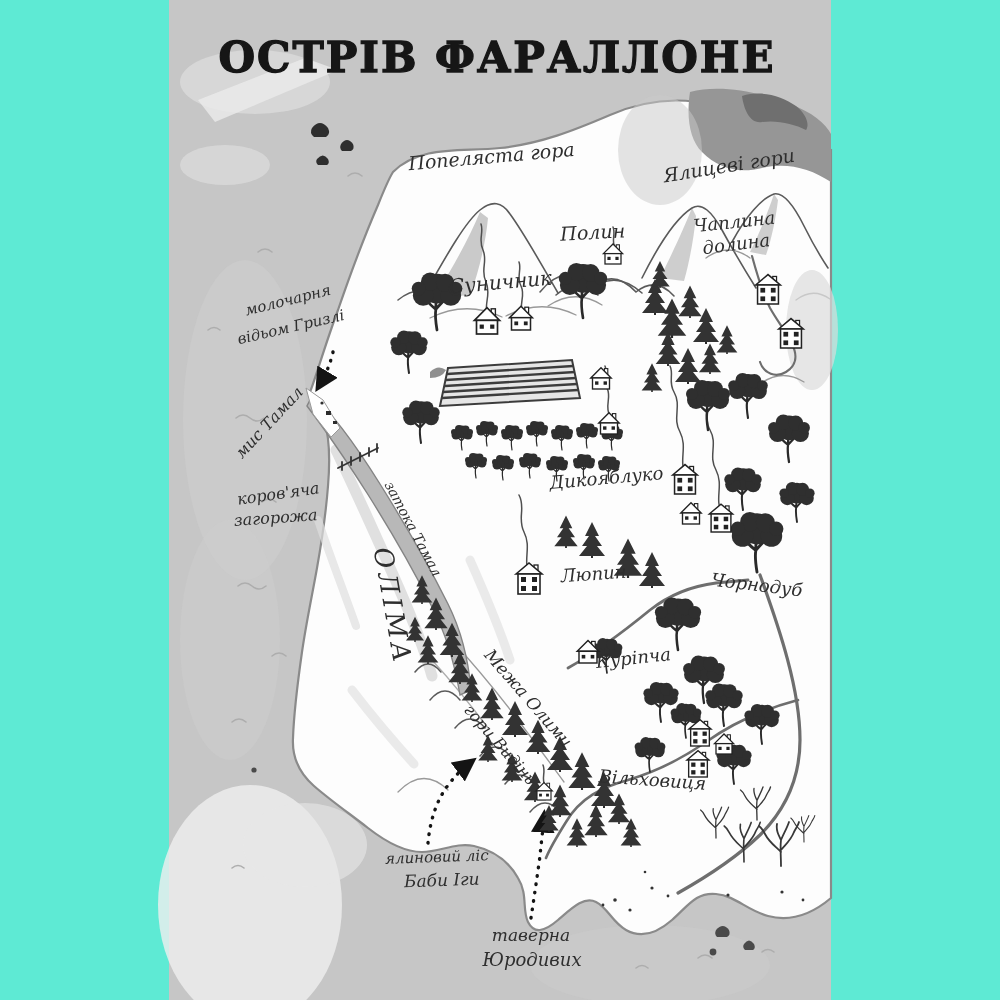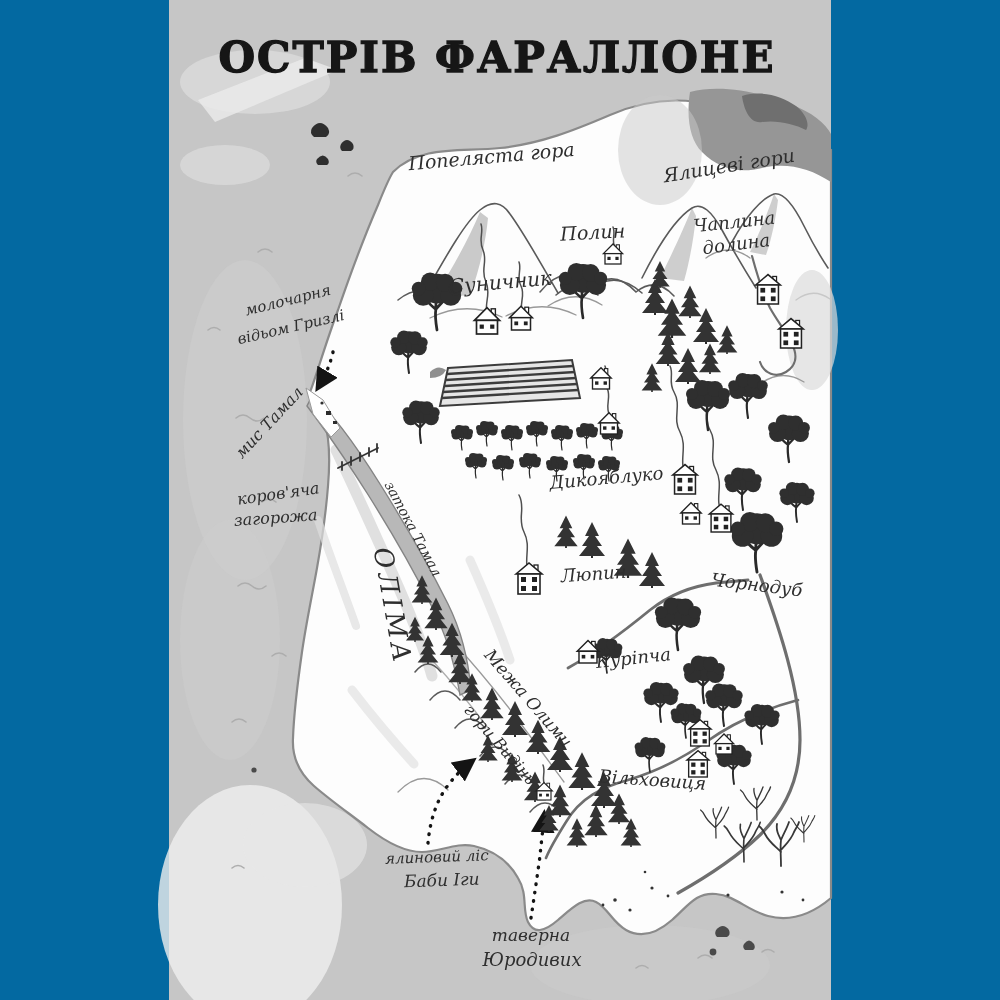--- a/index.html
+++ b/index.html
@@ -1,20 +1,20 @@
 <!DOCTYPE html>
 <html style="--sea: #c6c6c6; --land: #fdfdfd; --coast: #8a8a8a; --bay: #b8b8b8; --ink: #2a2a2a; --tree: #2f2f2f; --road: #6e6e6e; --label: #2e2e2e; --title: #161616;"><head>
 <meta charset="utf-8">
 <style>
   :root{
     --sea:#c6c6c6; --land:#fdfdfd; --coast:#8a8a8a; --bay:#b8b8b8;
     --ink:#2a2a2a; --tree:#2f2f2f; --road:#6e6e6e; --label:#2e2e2e; --title:#161616;
   }
   html,body{margin:0;padding:0;background:#ffffff;}
-  .stage{position:relative;width:1000px;height:1000px;background:#0369a1;overflow:hidden;
+  .stage{position:relative;width:1000px;height:1000px;background:#5eead4;overflow:hidden;
          font-family:"Liberation Serif",serif;}
   svg{position:absolute;left:0;top:0;}
   .c-sea{fill:var(--sea);}
   .c-land{fill:var(--land);stroke:var(--coast);stroke-width:2.2;}
   .c-bay{fill:var(--bay);stroke:#848484;stroke-width:1.4;}
   .road{stroke:var(--road);fill:none;stroke-linecap:round;}
   .stream{stroke:#4f4f4f;fill:none;stroke-width:1.5;stroke-linecap:round;}
   .dots{stroke:#141414;fill:none;stroke-width:3.4;stroke-linecap:round;stroke-dasharray:.5 8;}
   .ridge{stroke:#5a5a5a;fill:none;stroke-width:1.6;stroke-linecap:round;}
   .ridgelight{stroke:#999;fill:none;stroke-width:1.3;stroke-linecap:round;}

